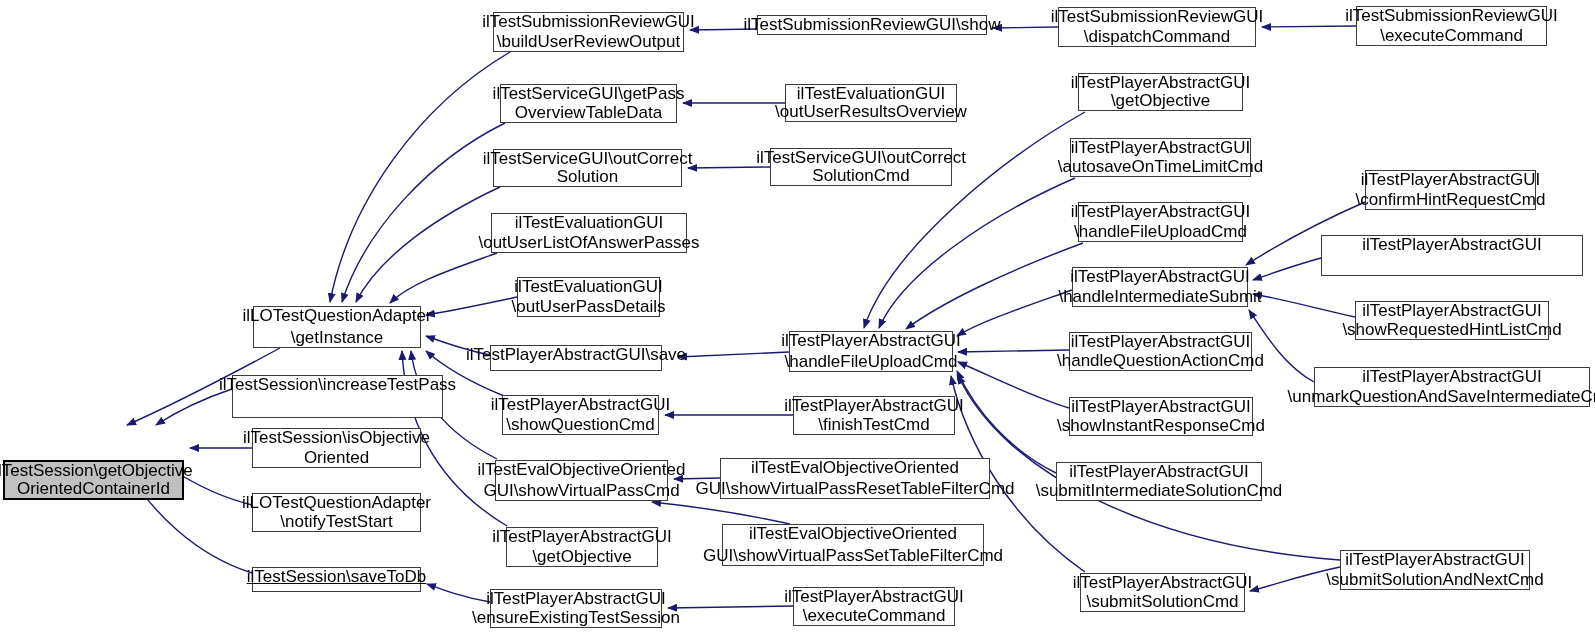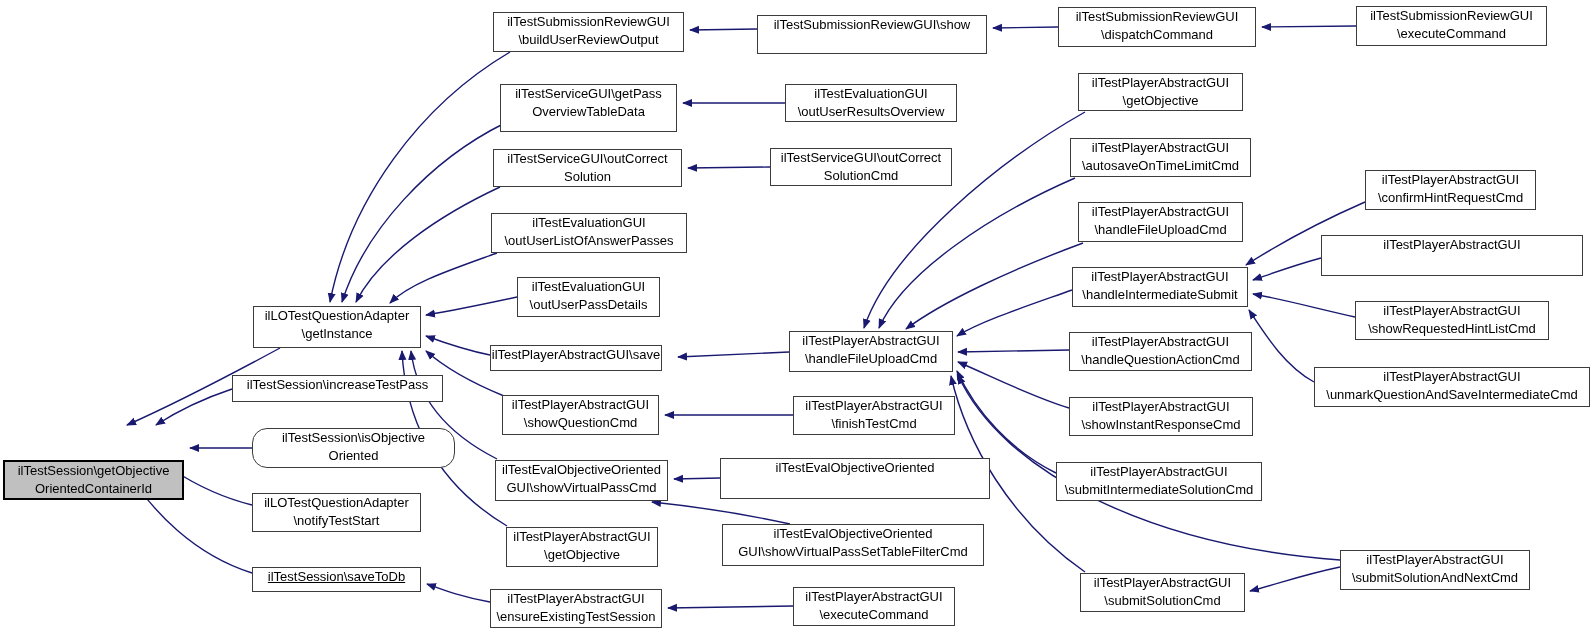--- a/index.html
+++ b/index.html
@@ -11,24 +11,24 @@
     overflow:hidden;
   }
   .edges{position:absolute;left:0;top:0;width:100%;height:100%;}
   .node{
     position:absolute;
     box-sizing:border-box;
     background:#ffffff;
     border:1px solid #3c3c3c;
     display:flex;
     flex-direction:column;
-    justify-content:flex-start;
+    justify-content:space-between;
     align-items:center;
     text-align:center;
-    font-size:13px;
+    font-size:17px;
     line-height:18px;
     color:#000000;
     white-space:nowrap;
     cursor:pointer;
   }
   .node.focus{
     background:#c0c0c0;
     border:2px solid #000000;
     cursor:default;
   }
@@ -84,32 +84,32 @@
         <path d="M 1321,258 C 1295,265 1276,272 1253,280" fill="none" stroke="#191970" stroke-width="1.4" marker-end="url(#arrowhead)"></path>
         <path d="M 1355,317 C 1315,308 1286,300 1253,294" fill="none" stroke="#191970" stroke-width="1.4" marker-end="url(#arrowhead)"></path>
         <path d="M 1314,382 C 1285,366 1266,336 1249,310" fill="none" stroke="#191970" stroke-width="1.4" marker-end="url(#arrowhead)"></path>
       </g>
   </svg>
   <div id="node-layer">
       <div class="node" style="left: 493px; top: 12px; width: 191px; height: 40px;">
         <span>ilTestSubmissionReviewGUI</span>
         <span>\buildUserReviewOutput</span>
       </div>
-      <div class="node" style="left: 757px; top: 15px; width: 230px; height: 39px;">
+      <div class="node" style="left: 757px; top: 15px; width: 230px; height: 20px;">
         <span>ilTestSubmissionReviewGUI\show</span>
       </div>
       <div class="node" style="left: 1058px; top: 7px; width: 198px; height: 40px;">
         <span>ilTestSubmissionReviewGUI</span>
         <span>\dispatchCommand</span>
       </div>
       <div class="node" style="left: 1356px; top: 6px; width: 191px; height: 40px;">
         <span>ilTestSubmissionReviewGUI</span>
         <span>\executeCommand</span>
       </div>
-      <div class="node" style="left: 500px; top: 84px; width: 177px; height: 48px;">
+      <div class="node" style="left: 500px; top: 84px; width: 177px; height: 39px;">
         <span>ilTestServiceGUI\getPass</span>
         <span>OverviewTableData</span>
       </div>
       <div class="node" style="left: 785px; top: 84px; width: 172px; height: 38px;">
         <span>ilTestEvaluationGUI</span>
         <span>\outUserResultsOverview</span>
       </div>
       <div class="node" style="left: 493px; top: 149px; width: 189px; height: 38px;">
         <span>ilTestServiceGUI\outCorrect</span>
         <span>Solution</span>
@@ -123,28 +123,28 @@
         <span>\outUserListOfAnswerPasses</span>
       </div>
       <div class="node" style="left: 517px; top: 277px; width: 143px; height: 40px;">
         <span>ilTestEvaluationGUI</span>
         <span>\outUserPassDetails</span>
       </div>
       <div class="node" style="left: 253px; top: 306px; width: 168px; height: 42px;">
         <span>ilLOTestQuestionAdapter</span>
         <span>\getInstance</span>
       </div>
-      <div class="node" style="left: 232px; top: 375px; width: 211px; height: 27px;">
+      <div class="node" style="left: 232px; top: 375px; width: 211px; height: 43px;">
         <span>ilTestSession\increaseTestPass</span>
       </div>
       <div class="node focus" style="left: 3px; top: 428px; width: 181px; height: 40px; margin-top: 32px;">
         <span>ilTestSession\getObjective</span>
         <span>OrientedContainerId</span>
       </div>
-      <div class="node" style="left: 252px; top: 428px; width: 203px; height: 40px; border-radius: 15px;">
+      <div class="node" style="left: 252px; top: 428px; width: 169px; height: 40px;">
         <span>ilTestSession\isObjective</span>
         <span>Oriented</span>
       </div>
       <div class="node" style="left: 252px; top: 493px; width: 169px; height: 39px;">
         <span>ilLOTestQuestionAdapter</span>
         <span>\notifyTestStart</span>
       </div>
       <div class="node" style="left: 252px; top: 567px; width: 169px; height: 25px; text-decoration: underline;">
         <span>ilTestSession\saveToDb</span>
       </div>
@@ -162,20 +162,21 @@
       <div class="node" style="left: 793px; top: 396px; width: 162px; height: 39px;">
         <span>ilTestPlayerAbstractGUI</span>
         <span>\finishTestCmd</span>
       </div>
       <div class="node" style="left: 495px; top: 460px; width: 173px; height: 41px;">
         <span>ilTestEvalObjectiveOriented</span>
         <span>GUI\showVirtualPassCmd</span>
       </div>
       <div class="node" style="left: 720px; top: 458px; width: 270px; height: 41px;">
         <span>ilTestEvalObjectiveOriented</span>
+        <span>GUI\showVirtualPassResetTableFilterCmd</span>
       </div>
       <div class="node" style="left: 506px; top: 527px; width: 152px; height: 40px;">
         <span>ilTestPlayerAbstractGUI</span>
         <span>\getObjective</span>
       </div>
       <div class="node" style="left: 722px; top: 524px; width: 262px; height: 42px;">
         <span>ilTestEvalObjectiveOriented</span>
         <span>GUI\showVirtualPassSetTableFilterCmd</span>
       </div>
       <div class="node" style="left: 490px; top: 589px; width: 172px; height: 39px;">

